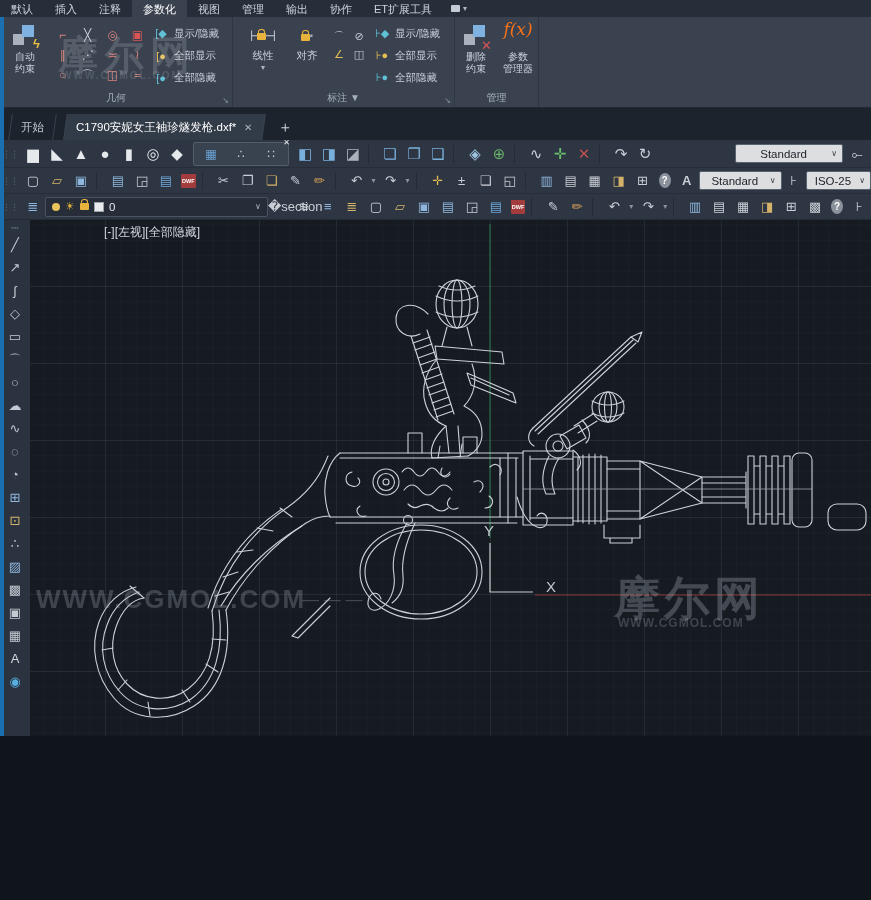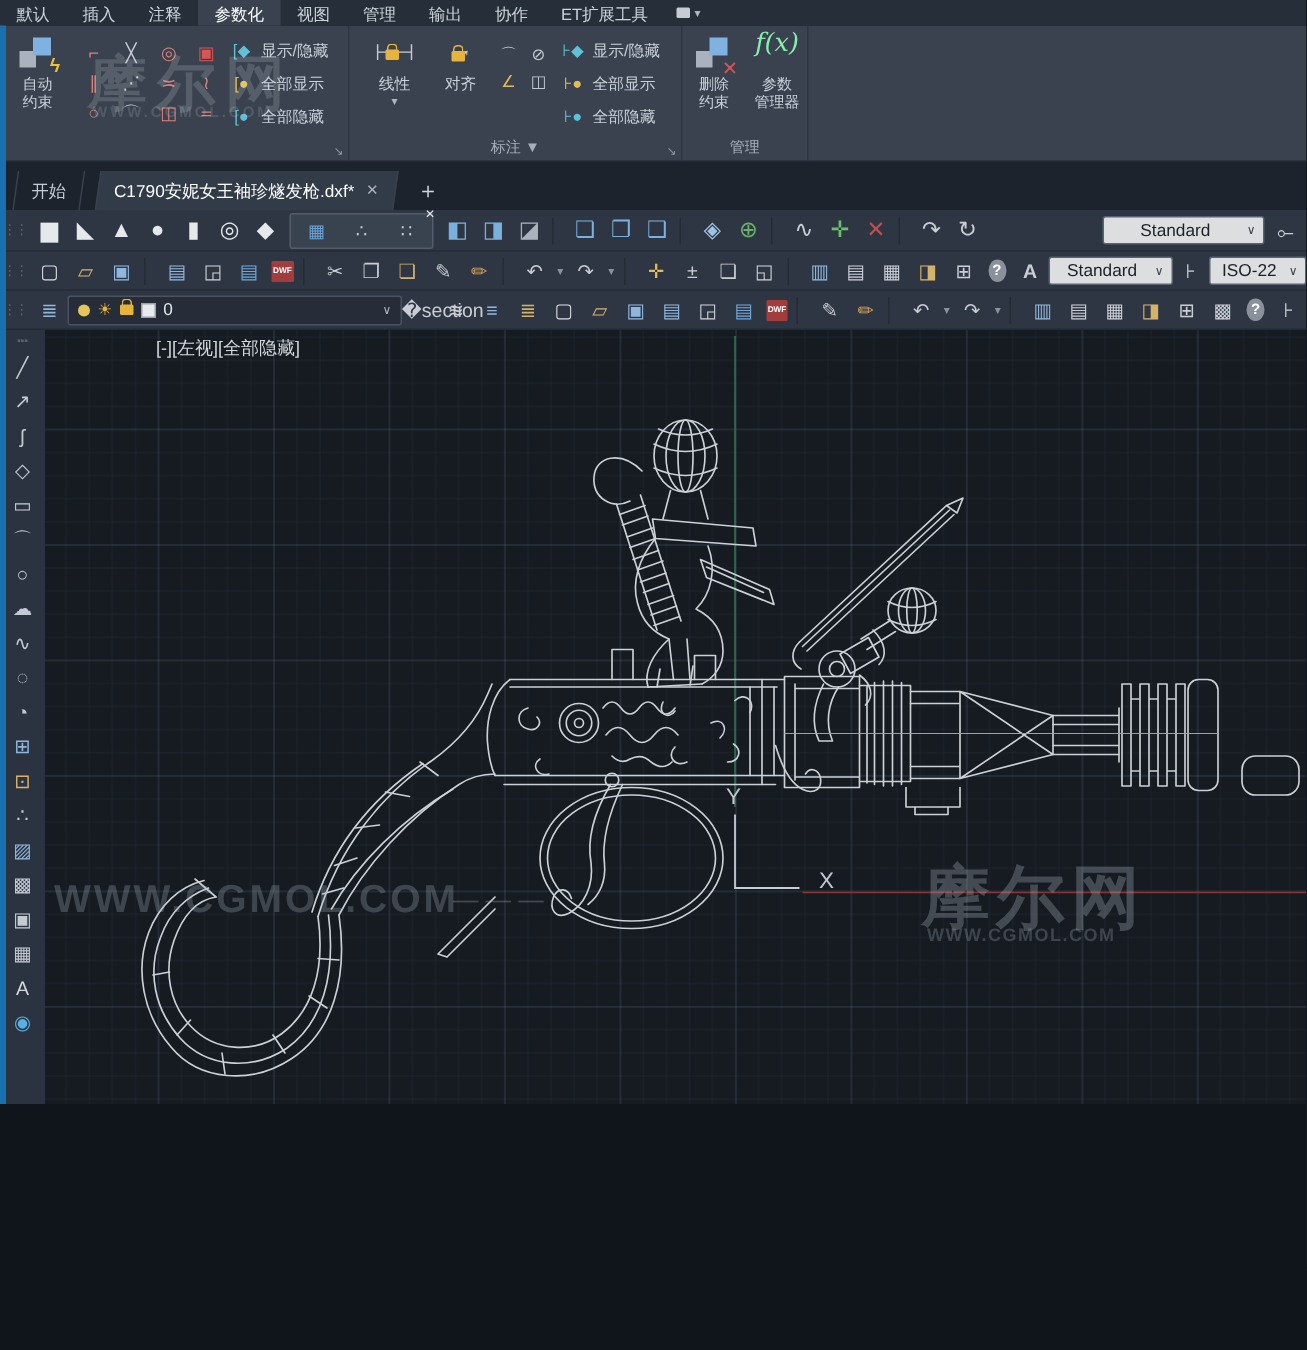--- a/index.html
+++ b/index.html
@@ -29,21 +29,21 @@
   .viscol{position:absolute;top:7px;display:flex;flex-direction:column;gap:3px;}
   .visrow{display:flex;align-items:center;gap:4px;height:19px;}
   .visrow .vicon{font-size:11px;width:18px;text-align:center;}
   .visrow .vlabel{font-size:10.5px;color:#c9d0da;white-space:nowrap;}
   .dimbtn{position:absolute;top:8px;text-align:center;color:#c9d0da;font-size:10.5px;}
   .dimbtn .dicon{font-size:15px;color:#c3cad4;height:24px;line-height:22px;position:relative;}
   .lock{width:9px;height:7px;background:#e8b33c;border-radius:1px;position:relative;display:inline-block;}
   .lock:before{content:"";position:absolute;left:1px;top:-4px;width:5px;height:5px;border:1.5px solid #e8b33c;border-bottom:none;border-radius:3px 3px 0 0;}
   .dim-mini{position:absolute;display:flex;flex-wrap:wrap;width:40px;top:10px;}
   .dim-mini span{width:20px;height:18px;font-size:11px;color:#c3cad4;display:flex;align-items:center;justify-content:center;}
-  .fx{font-family:"DejaVu Serif","Liberation Serif",serif;font-style:italic;font-size:17px;color:#86efac;}
+  .fx{font-family:"DejaVu Serif","Liberation Serif",serif;font-style:italic;font-size:17px;color:#f97316;}
   .chev{font-size:8px;color:#aeb6c2;}
 
   
   .filetabs{position:absolute;left:0;top:108px;width:871px;height:32px;background:#1c232d;display:flex;align-items:flex-end;z-index:28;}
   .ftab{height:26px;display:flex;align-items:center;padding:0 10px;font-size:11.5px;color:#c3cad4;transform:skewX(-8deg);margin-left:10px;border-left:1px solid #39414e;border-right:1px solid #39414e;}
   .ftab>span{transform:skewX(8deg);white-space:nowrap;}
   .ftab.activef{background:#323b48;color:#fff;}
   .ftab .fclose{margin-left:8px;color:#aab2bc;font-size:10px;}
   .fplus{color:#cfd5dd;font-size:15px;margin-left:14px;padding-bottom:3px;}
 
@@ -167,20 +167,21 @@
           </div>
           <div class="visrow" style="color: rgb(228, 189, 80);">
             <span class="vicon">[●</span>
             <span class="vlabel">全部显示</span>
           </div>
           <div class="visrow" style="color: rgb(95, 192, 214);">
             <span class="vicon">[●</span>
             <span class="vlabel">全部隐藏</span>
           </div>
       </div>
+      <div class="plabel">几何</div>
       <div class="pexp">↘</div>
     </div>
 
     <div class="rpanel" style="width:222px;">
       <div class="dimbtn" style="left:8px;width:44px;">
         <div class="dicon">
           <span>⊢⊣</span>
           <span class="lock" style="position:absolute;left:16px;top:8px;"></span>
         </div>
         <div><span>线性</span></div>
@@ -320,21 +321,21 @@
       <span class="ticon" style="color: rgb(212, 178, 106);">◨</span>
       <span class="ticon" style="color: rgb(201, 206, 214);">⊞</span>
     <span class="helpc">?</span>
     <span class="ticon" style="font-weight:bold;">A</span>
     <div class="combo" style="width:100px;margin-left:auto;">
       <span class="cval">Standard</span>
       <span class="cchev">∨</span>
     </div>
     <span class="ticon">⊦</span>
     <div class="combo" style="width:78px;margin-right:0;">
-      <span class="cval">ISO-22</span>
+      <span class="cval">ISO-25</span>
       <span class="cchev">∨</span>
     </div>
   </div>
 
   <div class="tbar tb3">
     <span class="grip">⋮⋮</span>
     <span class="ticon" style="color:#8fb7dd;">≣</span>
     <div class="layercombo">
       <span class="bulb"></span>
       <span class="sun">☀</span>

